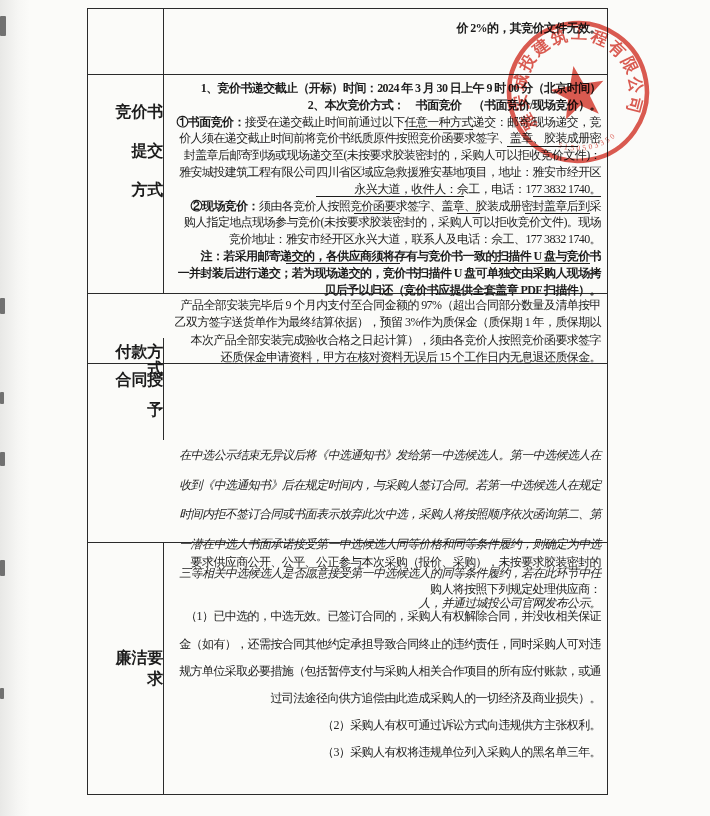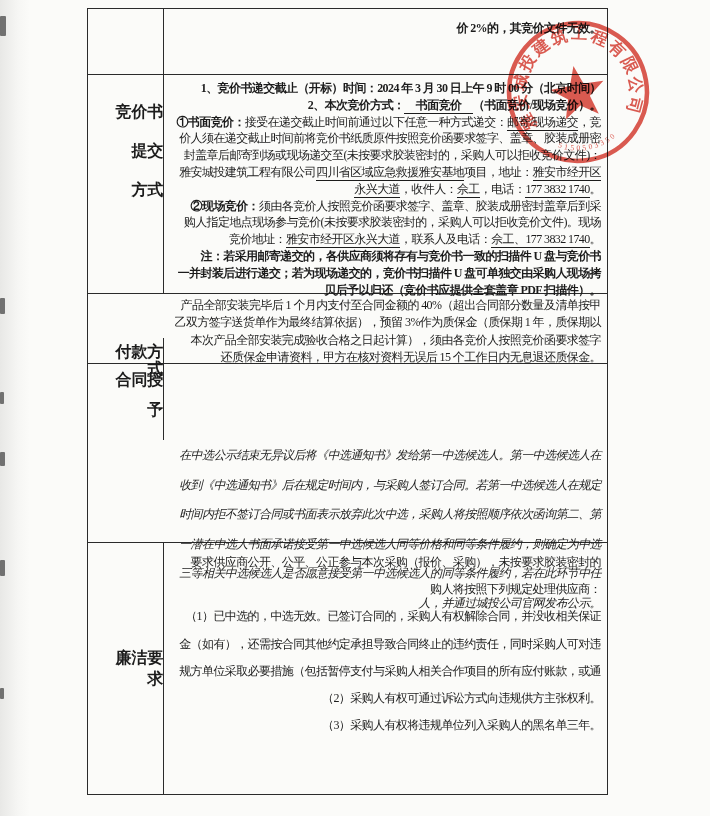--- a/index.html
+++ b/index.html
@@ -13,21 +13,21 @@
     background:linear-gradient(to right,#e8e8e6,#f6f6f4 60%,rgba(246,246,244,0));}
   .mark{position:absolute;background:#3d3d3d;opacity:.7;border-radius:1px;}
 
   .btable{position:absolute;left:87px;top:8px;width:519px;border:1.6px solid #2b2b2b;text-align:right;}
   .trow{display:flex;box-sizing:border-box;border-bottom:1.5px solid #2b2b2b;}
   .trow:last-child{border-bottom:none;}
   .lcell{width:76px;flex:0 0 76px;box-sizing:border-box;border-right:1.5px solid #2b2b2b;
     font-weight:bold;font-size:16px;letter-spacing:-0.2px;padding-left:12px;}
   .ccell{flex:1;box-sizing:border-box;padding-left:10px;padding-right:6px;}
   .line{white-space:nowrap;font-size:12px;letter-spacing:-0.6px;}
-  .line span.u{border-bottom:1.2px solid #1c1c1c;padding-bottom:1px;margin-top:39px;}
+  .line span.u{border-bottom:1.2px solid #1c1c1c;padding-bottom:17px;margin-top:39px;}
   .line span.b{font-weight:bold;}
 
   .r0{height:66px;}  .r0 .ccell{padding-top:10px;}
   .r0 .line{line-height:18px;}
   .r1{height:219px;} .r1 .ccell{padding-top:5px;}
   .r1 .line{line-height:16.8px;}
   .r1 .lcell{padding-top:17px;} .r1 .lab-line{line-height:39px;}
   .r2{height:70px;}  .r2 .ccell{padding-top:3px;}
   .r2 .line{line-height:17.4px;}
   .r2 .lcell{padding-top:5px;margin-top:44px;} .r2 .lab-line{line-height:17.4px;}
@@ -81,21 +81,21 @@
           <div class="line"><span class="b">　　注：若采用邮寄递交的，各供应商须将存有与竞价书一致的扫描件 U 盘与竞价书</span></div>
           <div class="line"><span class="b">一并封装后进行递交；若为现场递交的，竞价书扫描件 U 盘可单独交由采购人现场拷</span></div>
           <div class="line"><span class="b">贝后予以归还（竞价书应提供全套盖章 PDF 扫描件）。</span></div>
         </div>
     </div>
     <div class="trow r2">
       <div class="lcell">
           <div class="lab-line">付款方式</div>
         </div>
       <div class="ccell">
-          <div class="line"><span>产品全部安装完毕后 1 个月内支付至合同金额的 40%（超出合同部分数量及清单按甲</span></div>
+          <div class="line"><span>产品全部安装完毕后 9 个月内支付至合同金额的 97%（超出合同部分数量及清单按甲</span></div>
           <div class="line"><span>乙双方签字送货单作为最终结算依据），预留 3%作为质保金（质保期 1 年，质保期以</span></div>
           <div class="line"><span>本次产品全部安装完成验收合格之日起计算），须由各竞价人按照竞价函要求签字</span></div>
           <div class="line"><span>还质保金申请资料，甲方在核对资料无误后 15 个工作日内无息退还质保金。</span></div>
         </div>
     </div>
     <div class="trow r3">
       <div class="lcell">
           <div class="lab-line">合同授予</div>
         </div>
       <div class="ccell">
@@ -110,20 +110,21 @@
     <div class="trow r4">
       <div class="lcell">
           <div class="lab-line">廉洁要求</div>
         </div>
       <div class="ccell">
           <div class="line"><span>要求供应商公开、公平、公正参与本次采购（报价、采购），未按要求胶装密封的</span></div>
           <div class="line"><span>购人将按照下列规定处理供应商：</span></div>
           <div class="line"><span>（1）已中选的，中选无效。已签订合同的，采购人有权解除合同，并没收相关保证</span></div>
           <div class="line"><span>金（如有），还需按合同其他约定承担导致合同终止的违约责任，同时采购人可对违</span></div>
           <div class="line"><span>规方单位采取必要措施（包括暂停支付与采购人相关合作项目的所有应付账款，或通</span></div>
+          <div class="line"><span>过司法途径向供方追偿由此造成采购人的一切经济及商业损失）。</span></div>
           <div class="line"><span>（2）采购人有权可通过诉讼方式向违规供方主张权利。</span></div>
           <div class="line"><span>（3）采购人有权将违规单位列入采购人的黑名单三年。</span></div>
         </div>
     </div>
   </div>
 
   <svg class="stamp" viewBox="0 0 150 156" xmlns="http://www.w3.org/2000/svg">
     <defs>
       <path id="arcTop" d="M 30 104 A 52 52 0 1 1 120 104" fill="none"></path>
       <path id="arcBottom" d="M 46 128 A 58 58 0 0 0 104 128" fill="none"></path>

